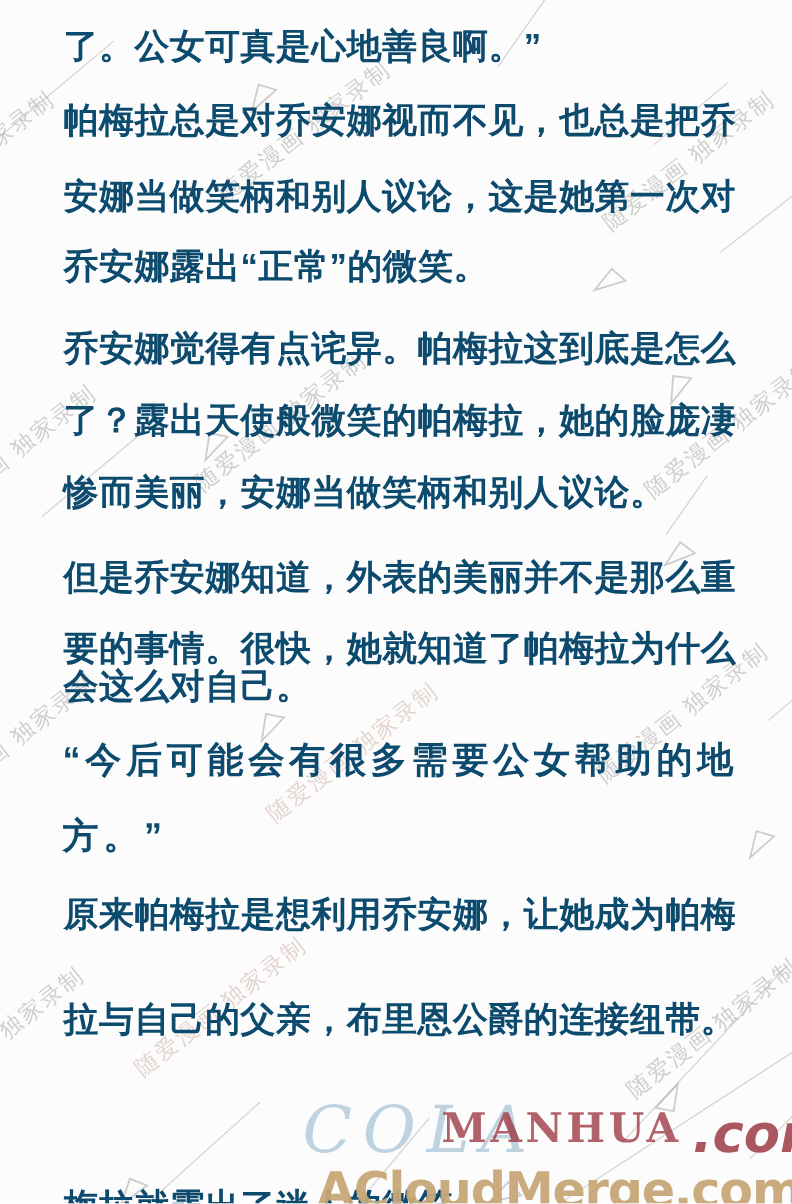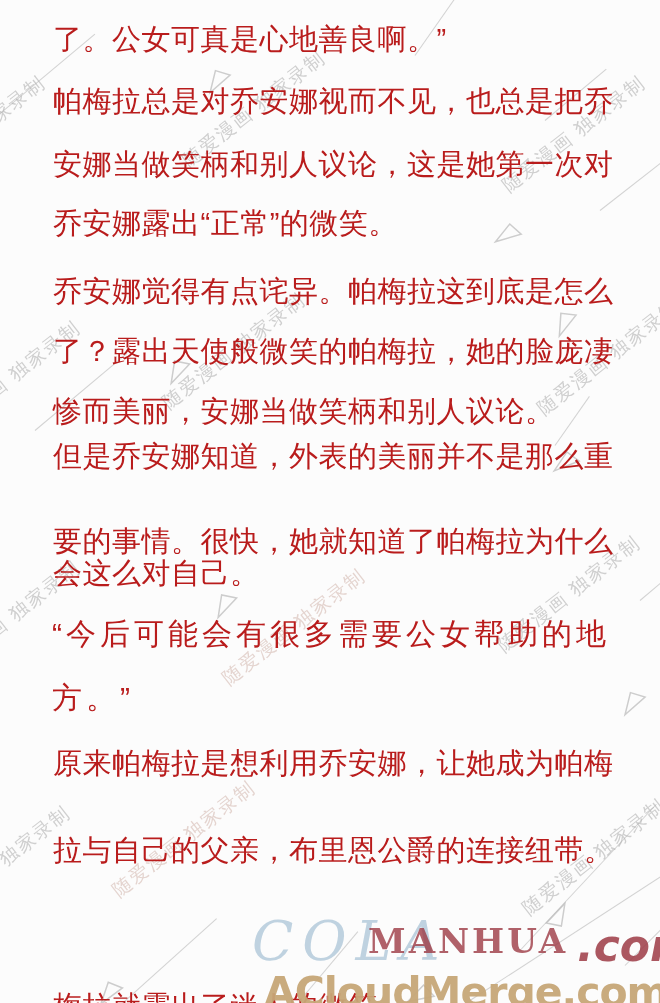--- a/index.html
+++ b/index.html
@@ -30,23 +30,23 @@
   }
   .wm-tri { position: absolute; }
   
   .text-layer { position: absolute; inset: 0; z-index: 2; }
   .tline {
     position: absolute;
     left: 53px;
     font-size: 29px;
     letter-spacing: 0.5px;
     line-height: 33px;
-    color: #b91c1c;
+    color: #0c4a6e;
     white-space: nowrap;
-    font-weight: 400;
+    font-weight: 700;
   }
   .tline.spaced {
     left: 52px;
     font-size: 30px;
     letter-spacing: 4px;
   }
   
   .brand-layer { position: absolute; inset: 0; z-index: 3; pointer-events: none; margin-top: 24px; }
   .wm-script {
     position: absolute;
@@ -148,21 +148,21 @@
     </div>
 
   <div class="text-layer">
       <div class="tline" style="top: 23px;">了。公女可真是心地善良啊。”</div>
       <div class="tline" style="top: 85px;">帕梅拉总是对乔安娜视而不见，也总是把乔</div>
       <div class="tline" style="top: 148px;">安娜当做笑柄和别人议论，这是她第一次对</div>
       <div class="tline" style="top: 207px;">乔安娜露出“正常”的微笑。</div>
       <div class="tline" style="top: 275px;">乔安娜觉得有点诧异。帕梅拉这到底是怎么</div>
       <div class="tline" style="top: 335px;">了？露出天使般微笑的帕梅拉，她的脸庞凄</div>
       <div class="tline" style="top: 395px;">惨而美丽，安娜当做笑柄和别人议论。</div>
-      <div class="tline" style="top: 440px;">但是乔安娜知道，外表的美丽并不是那么重</div>
+      <div class="tline" style="top: 466px;">但是乔安娜知道，外表的美丽并不是那么重</div>
       <div class="tline" style="top: 525px;">要的事情。很快，她就知道了帕梅拉为什么</div>
       <div class="tline" style="top: 557px;">会这么对自己。</div>
       <div class="tline spaced" style="top: 617px;">“今后可能会有很多需要公女帮助的地</div>
       <div class="tline spaced" style="top: 681px;">方。”</div>
       <div class="tline" style="top: 747px;">原来帕梅拉是想利用乔安娜，让她成为帕梅</div>
       <div class="tline" style="top: 834px;">拉与自己的父亲，布里恩公爵的连接纽带。</div>
       <div class="tline" style="top: 990px;">梅拉就露出了迷人的微笑。</div>
     </div>
 
   <div class="brand-layer">

